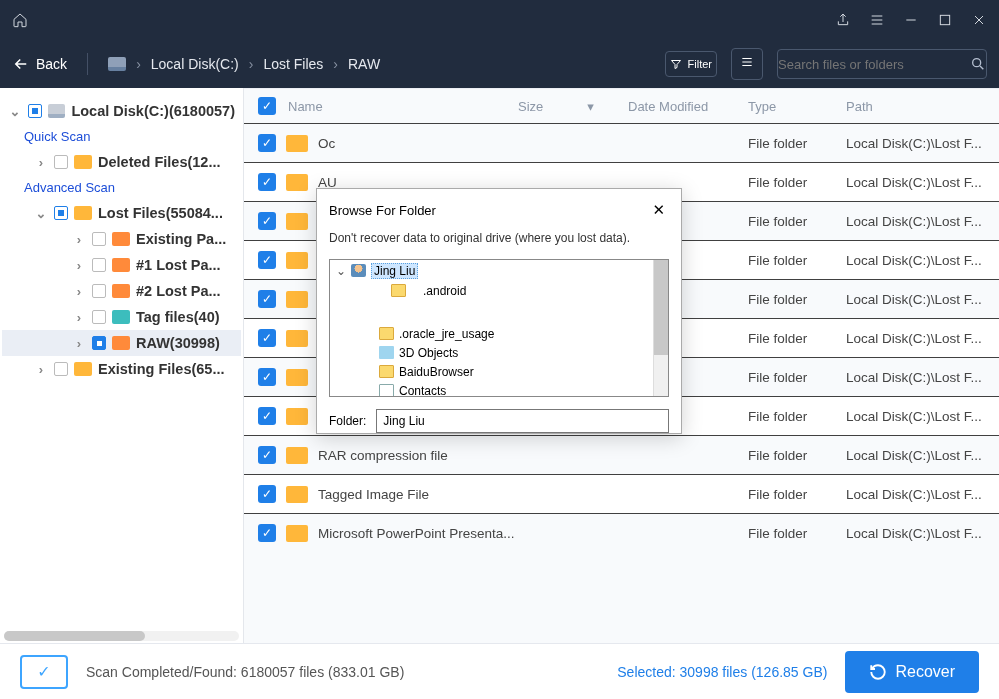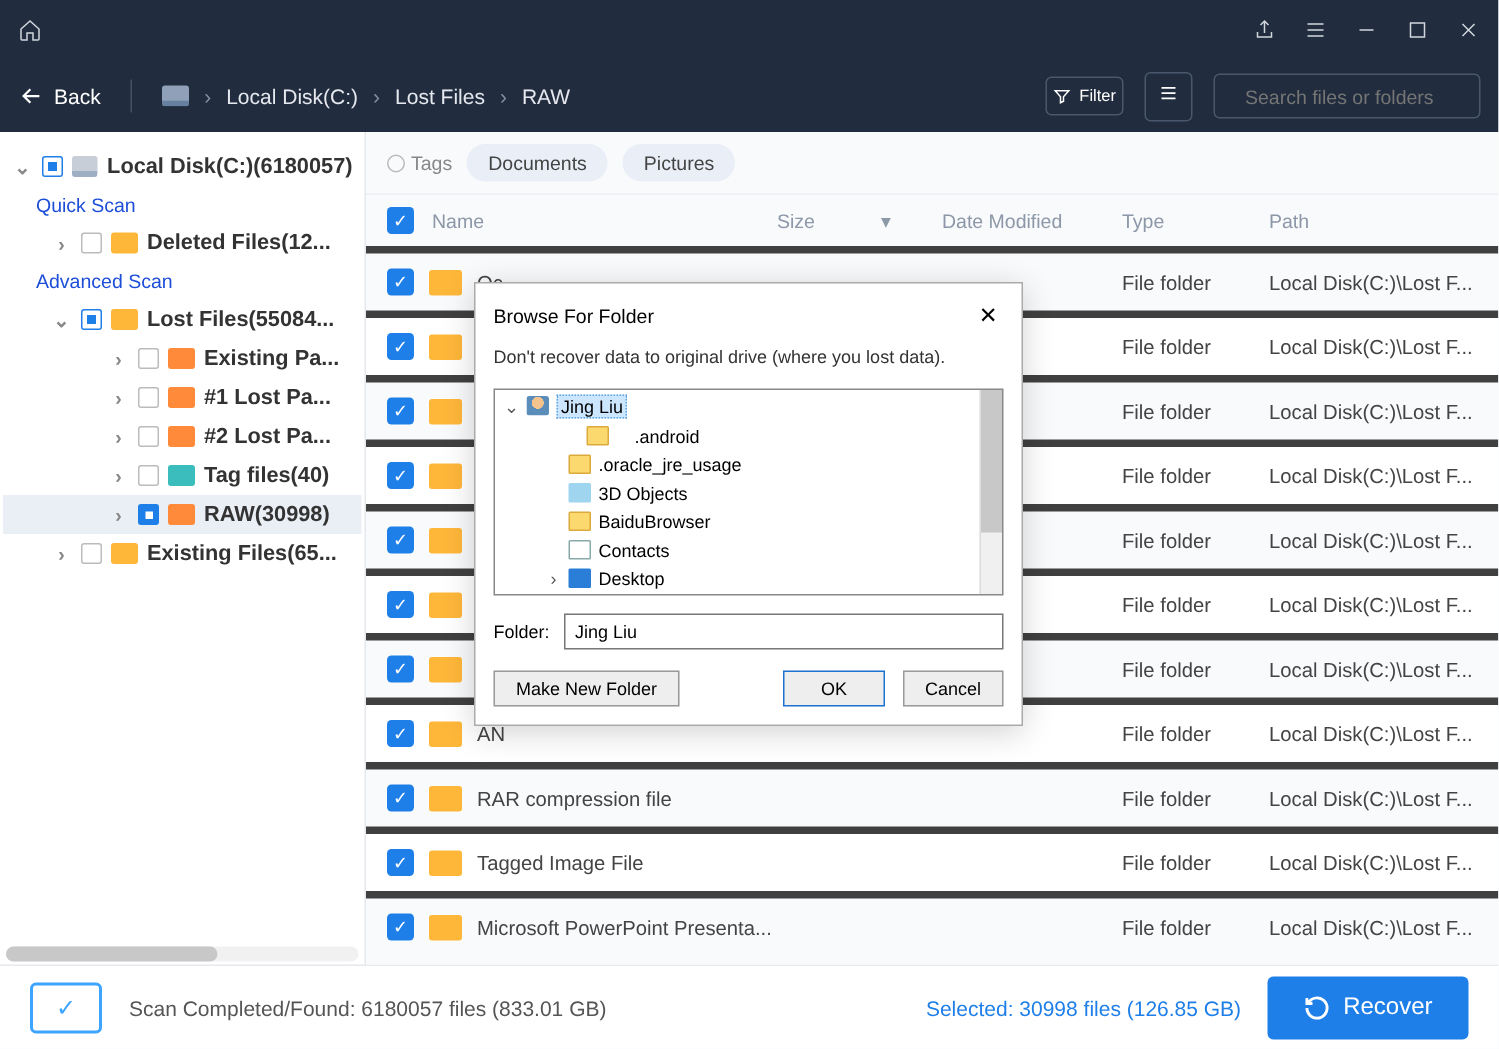--- a/index.html
+++ b/index.html
@@ -14,21 +14,21 @@
 
 
 .navbar { height: 48px; background: #212c3e; display: flex; align-items: center; padding: 0 12px; gap: 14px; }
 .back-btn { display: flex; align-items: center; gap: 6px; color: #fff; font-size: 14px; cursor: pointer; }
 .nav-sep { width: 1px; height: 22px; background: #445066; margin: 0 6px; }
 .breadcrumb { display: flex; align-items: center; gap: 10px; color: #e5e8ee; font-size: 14px; flex: 1; }
 .bc-chevron { color: #8690a1; }
 .drive-icon-sm { width: 18px; height: 14px; background: #8fa0b8; border-radius: 2px; border-bottom: 4px solid #6780a0; }
 .filter-btn { border: 1px solid #4a586e; color: #fff; padding: 6px 4px; border-radius: 4px; display: flex; align-items: center; gap: 6px; font-size: 11px; cursor: pointer; }
 .view-btn { border: 1px solid #4a586e; color: #fff; padding: 6px 8px; border-radius: 4px; cursor: pointer; }
-.search-box { border: 1px solid #4a586e; border-radius: 4px; padding: 6px 20px; display: flex; align-items: center; gap: 8px; width: 178px; }
+.search-box { border: 1px solid #4a586e; border-radius: 4px; padding: 6px 0; display: flex; align-items: center; gap: 8px; width: 210px; }
 .search-box input { background: transparent; border: none; color: #96a2b5; font-size: 13px; outline: none; flex: 1; }
 
 
 .main { display: flex; height: calc(699px - 40px - 48px - 56px); }
 
 
 .sidebar { width: 244px; border-right: 1px solid #e4e7ec; overflow-y: auto; padding: 10px 2px 10px 2px; position: relative; }
 .tree-row { display: flex; align-items: center; padding: 5px 6px; font-size: 13.5px; color: #333; cursor: pointer; white-space: nowrap; overflow: hidden; }
 .tree-row.bold { font-weight: 600; font-size: 14.5px; }
 .tree-row.subhead { color: #1d4ed8; font-size: 13px; padding-left: 22px; }
@@ -53,21 +53,21 @@
 .tagchip { background: #e9eef7; color: #444; padding: 5px 14px; border-radius: 15px; font-size: 13px; cursor: pointer; }
 .table-header { display: flex; align-items: center; padding: 8px 14px; border-top: 1px solid #eceff4; color: #8c97a7; font-size: 13px; }
 .th-cb { width: 18px; height: 18px; background: #1f7fe8; border-radius: 3px; margin-right: 12px; display: flex; align-items: center; justify-content: center; }
 .th-cb::after { content: '✓'; color: #fff; font-size: 12px; }
 .col-name { flex: 0 0 230px; }
 .col-size { flex: 0 0 110px; display: flex; align-items: center; gap: 4px; }
 .col-date { flex: 0 0 120px; }
 .col-type { flex: 0 0 98px; }
 .col-path { flex: 1; }
 .file-rows { flex: 1; overflow: auto; }
-.file-row { display: flex; align-items: center; padding: 10px 14px; font-size: 13.5px; color: #444; border-top: 5px solid #404040; }
+.file-row { display: flex; align-items: center; padding: 10px 14px; font-size: 13.5px; color: #444; border-top: 1px solid #404040; }
 .file-row:nth-child(odd) { background: #f8fafc; }
 .file-row:nth-child(even) { background: #fff; }
 .row-cb { width: 18px; height: 18px; background: #1f7fe8; border-radius: 3px; margin-right: 10px; display: flex; align-items: center; justify-content: center; }
 .row-cb::after { content: '✓'; color: #fff; font-size: 12px; }
 .row-folder { width: 22px; height: 17px; background: #ffb73a; border-radius: 2px; margin-right: 10px; }
 
 
 .footer { height: 56px; border-top: 1px solid #e5e8ee; display: flex; align-items: center; padding: 0 20px; gap: 18px; }
 .footer-ico { width: 48px; height: 34px; border: 2px solid #3da5ff; border-radius: 4px; display: flex; align-items: center; justify-content: center; }
 .footer-ico::after { content: '✓'; color: #3da5ff; font-size: 16px; }
@@ -236,28 +236,20 @@
           <span class="folder-ico"></span>
           <span>Existing Files(65...</span>
         </div>
       </div>
     <div class="sb-scroll">
         <div class="sb-thumb"></div>
       </div>
   </div>
 
   <div class="filepanel">
-    <div class="tagrow">
-      <span class="taglabel">
-          <span style="width:12px;height:12px;border:1.5px solid #bbb;border-radius:50%;display:inline-block"></span>
-          <span>Tags</span>
-        </span>
-      <span class="tagchip">Documents</span>
-      <span class="tagchip">Pictures</span>
-    </div>
     <div class="table-header">
       <span class="th-cb"></span>
       <span class="col-name">Name</span>
       <span class="col-size">
           <span>Size</span>
           <span style="color:#8c97a7;margin-left:40px">▾</span>
         </span>
       <span class="col-date">Date Modified</span>
       <span class="col-type">Type</span>
       <span class="col-path">Path</span>
@@ -389,21 +381,21 @@
         <div class="dlg-tree-row sel" style="padding-left: 6px;">
           <span class="dlg-chev">⌄</span>
           <span class="dlg-ico user"></span>
           <span class="dlg-lbl">Jing Liu</span>
         </div>
         <div class="dlg-tree-row" style="padding-left: 34px; gap: 17px;">
           <span class="dlg-chev"></span>
           <span class="dlg-ico folder"></span>
           <span class="dlg-lbl">.android</span>
         </div>
-        <div class="dlg-tree-row" style="padding-left: 34px;">
+        <div class="dlg-tree-row" style="padding-left: 34px; margin-top: 24px;">
           <span class="dlg-chev"></span>
           <span class="dlg-ico folder"></span>
           <span class="dlg-lbl">.oracle_jre_usage</span>
         </div>
         <div class="dlg-tree-row" style="padding-left: 34px;">
           <span class="dlg-chev"></span>
           <span class="dlg-ico obj3d"></span>
           <span class="dlg-lbl">3D Objects</span>
         </div>
         <div class="dlg-tree-row" style="padding-left: 34px;">
@@ -423,20 +415,13 @@
         </div>
       </div>
     <div class="dlg-scroll">
         <div class="dlg-thumb"></div>
       </div>
   </div>
   <div class="dlg-folder-row">
     <span>Folder:</span>
     <input class="dlg-input" value="Jing Liu" style="">
   </div>
-  <div class="dlg-buttons">
-    <button class="dlg-btn">Make New Folder</button>
-    <div style="display:flex;gap:12px">
-      <button class="dlg-btn primary">OK</button>
-      <button class="dlg-btn">Cancel</button>
-    </div>
-  </div>
 </div>
 
 </body></html>

